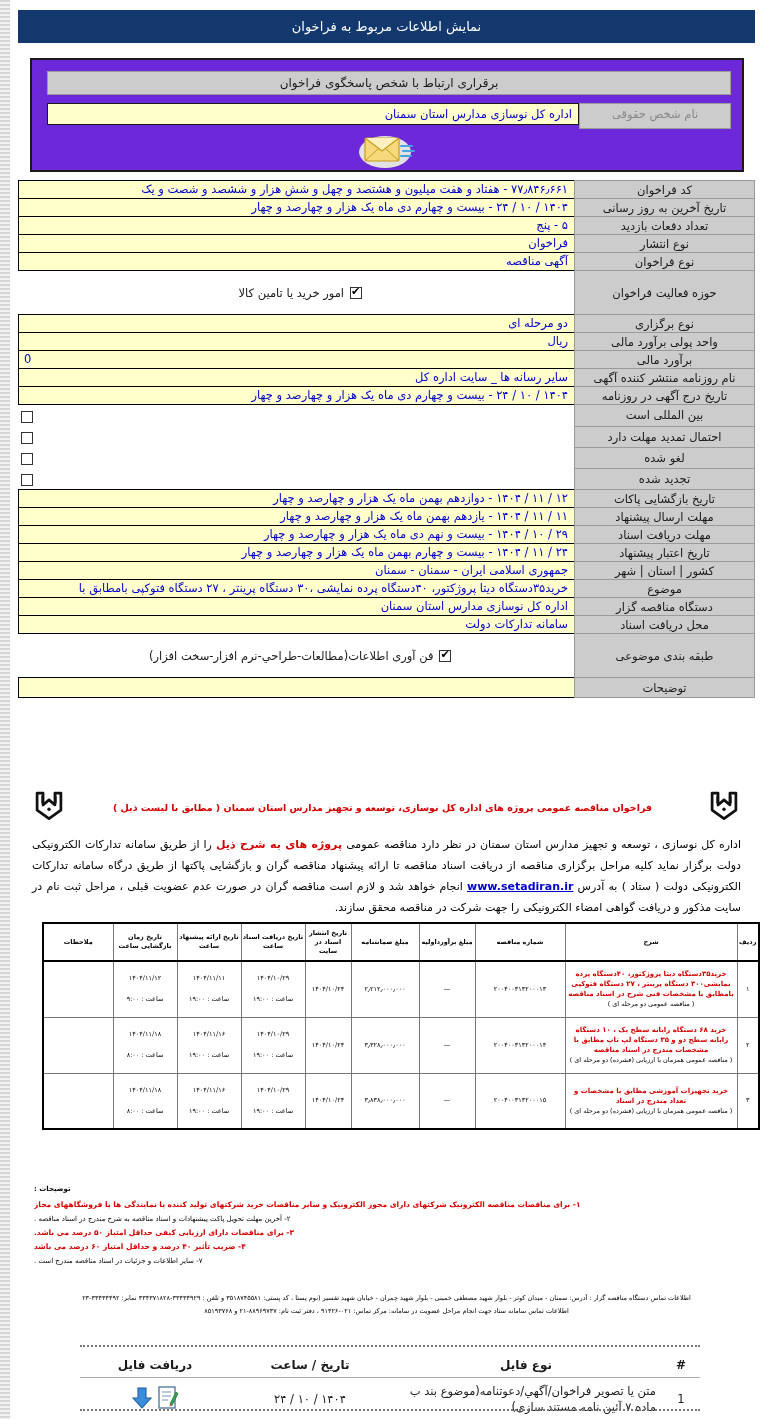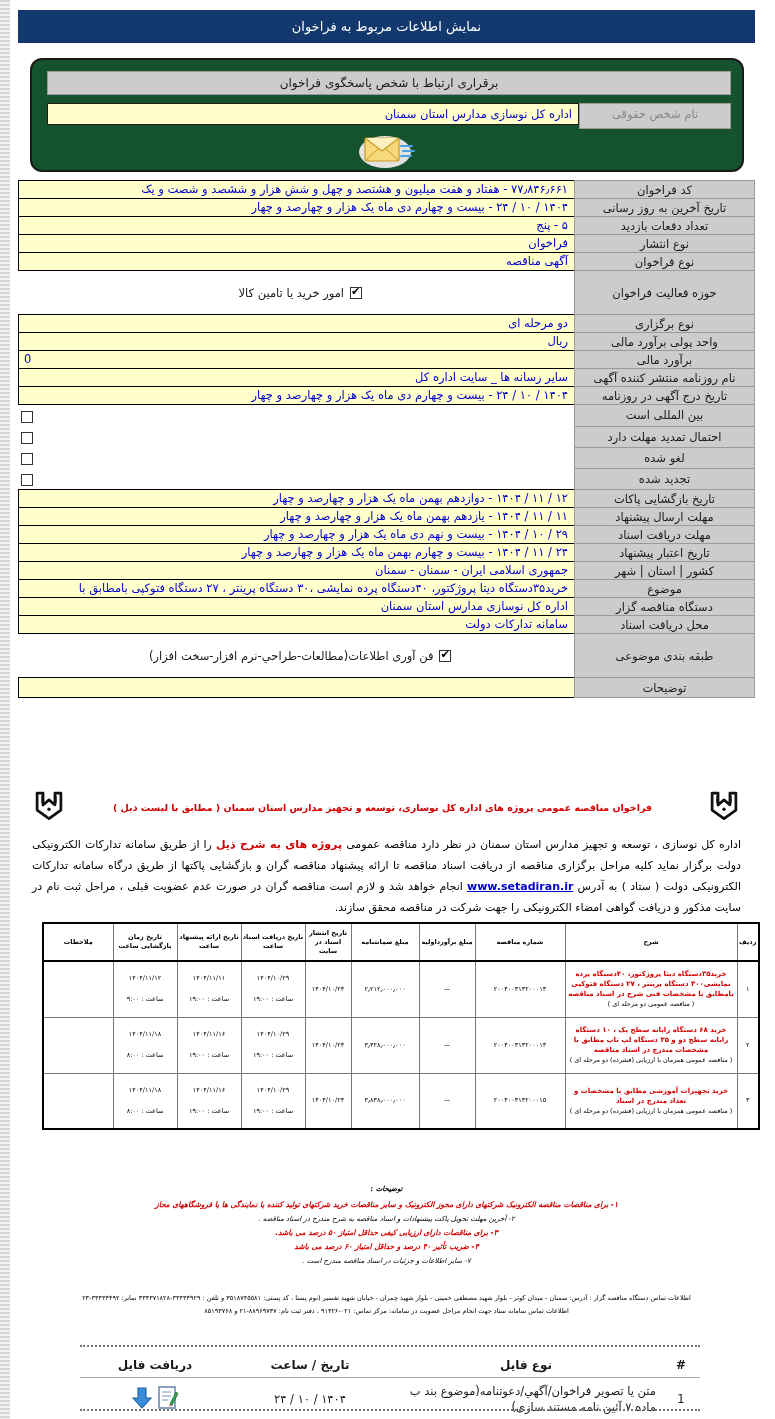--- a/index.html
+++ b/index.html
@@ -64,23 +64,23 @@
     line-height: 33px;
     text-align: center;
     letter-spacing: .3px;
     z-index: 3;
   }
 
   
   .contact-panel {
     position: absolute;
     left: 30px; top: 58px; width: 714px; height: 114px;
-    background: #14532d;
+    background: #6d28d9;
     border: 2px solid #1a1a1a;
-    border-radius: 12px;
+    border-radius: 0;
     z-index: 3;
   }
   .contact-head {
     position: absolute;
     left: 15px; top: 11px; width: 684px; height: 24px;
     background: #cccccc;
     border: 1px solid #9a9a9a;
     color: #1a1a1a;
     font-size: 12px;
     line-height: 22px;
@@ -258,22 +258,21 @@
 
   
   .footnotes {
     position: absolute;
     left: 18px; top: 1182px; width: 737px;
     z-index: 3;
     font-size: 7px;
     color: #000;
     line-height: 14px;
     padding: 0 16px;
-    text-align: center;
-    font-style: italic;
+    text-align: left;
   }
   .footnotes .fn { white-space: nowrap; overflow: hidden; text-overflow: clip; }
   .footnotes .fn.red { color: #d40000; font-weight: bold; font-size: 7.5px; }
   .fn-title { font-weight: bold; font-size: 7px; margin-bottom: 2px; }
   .contact-lines {
     position: absolute;
     left: 18px; top: 1292px; width: 737px;
     z-index: 3;
     font-size: 6.5px;
     color: #000;

